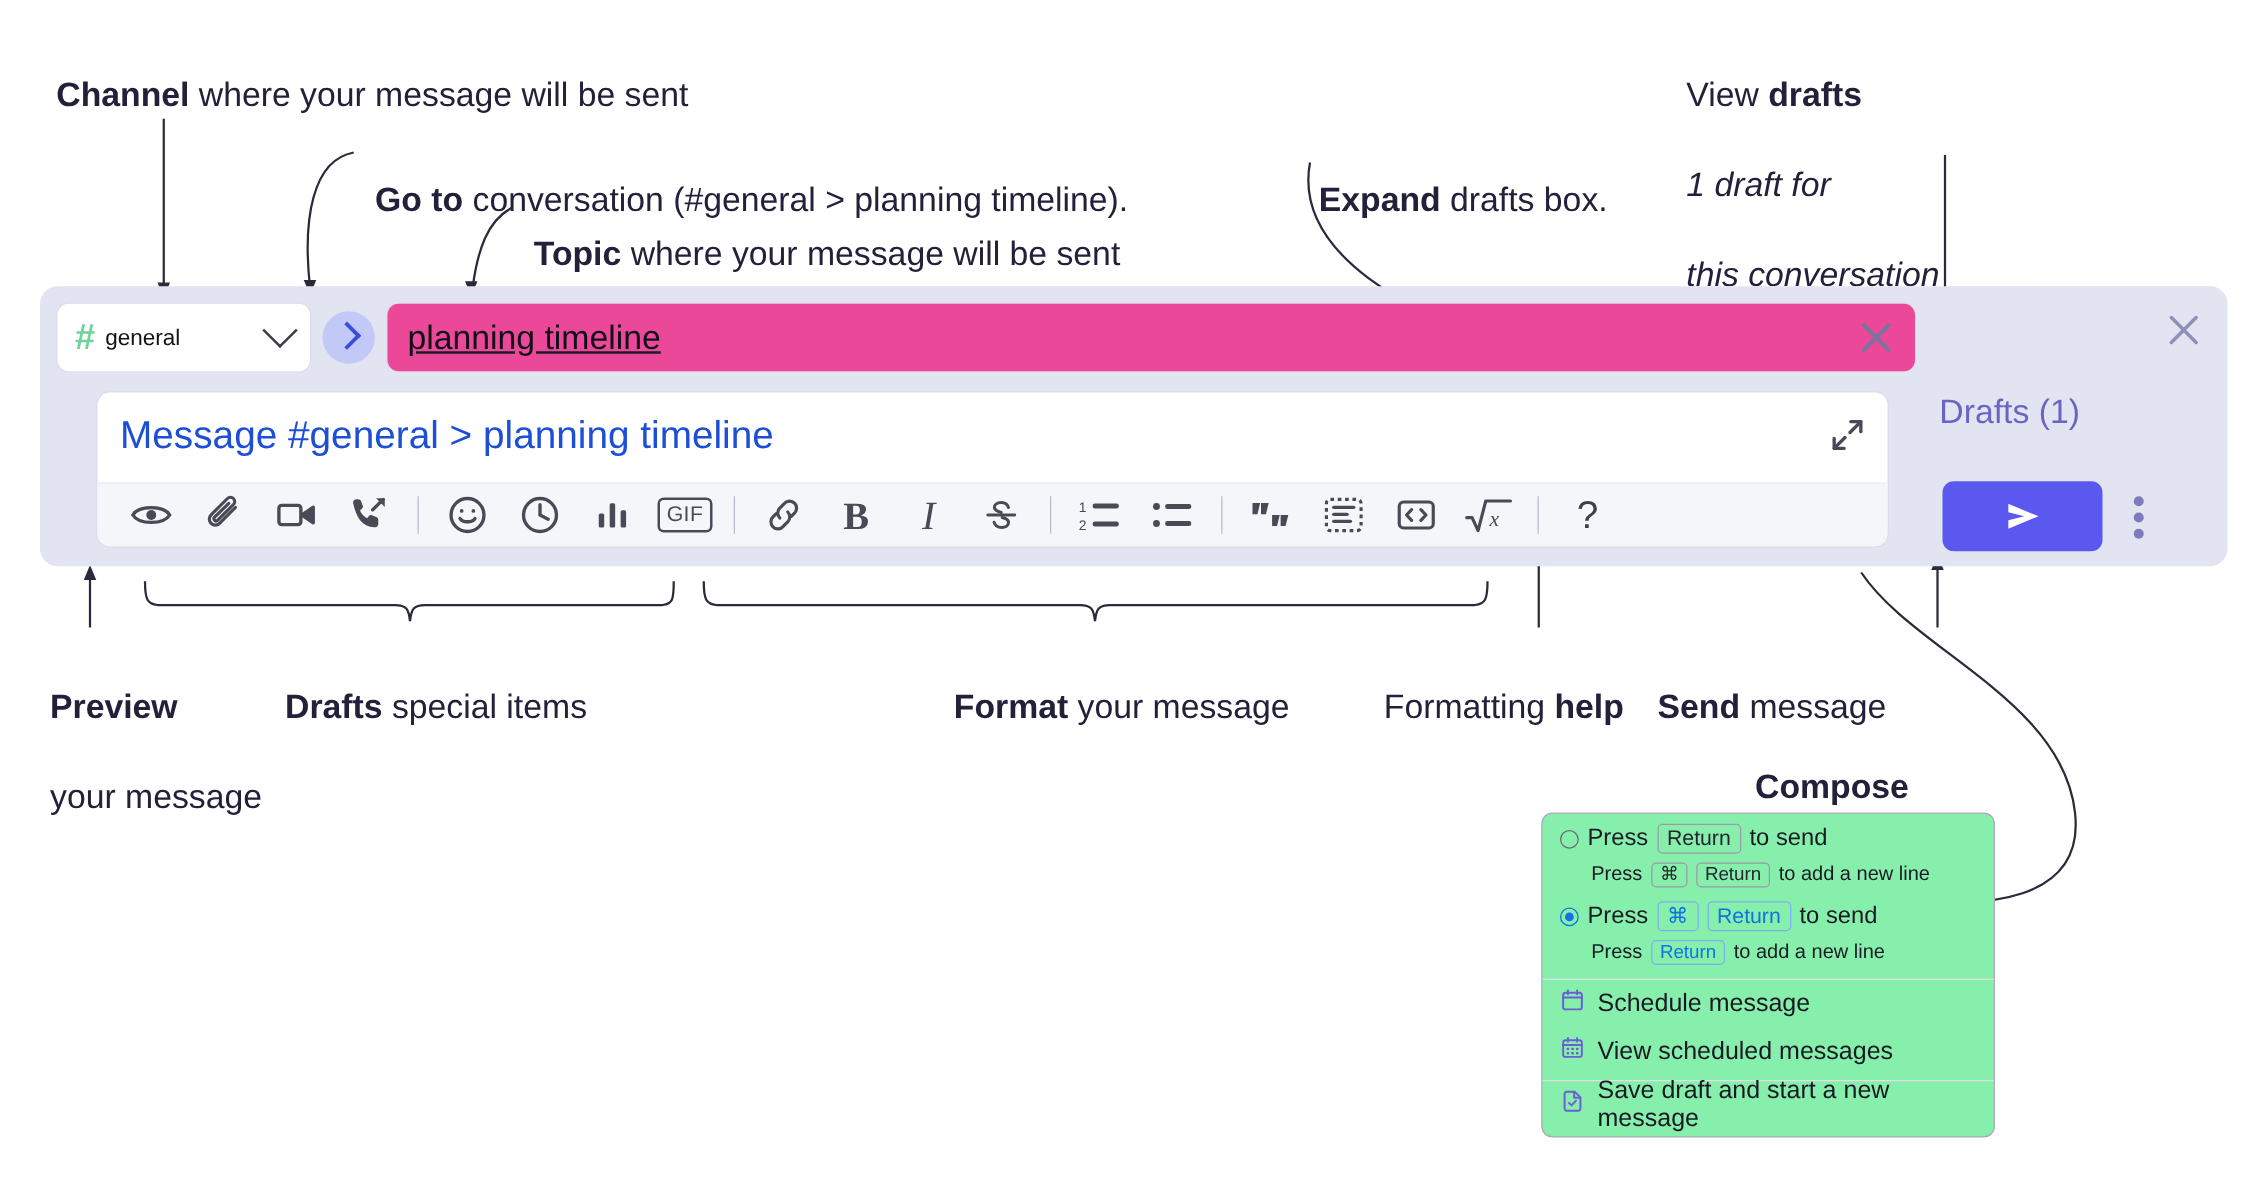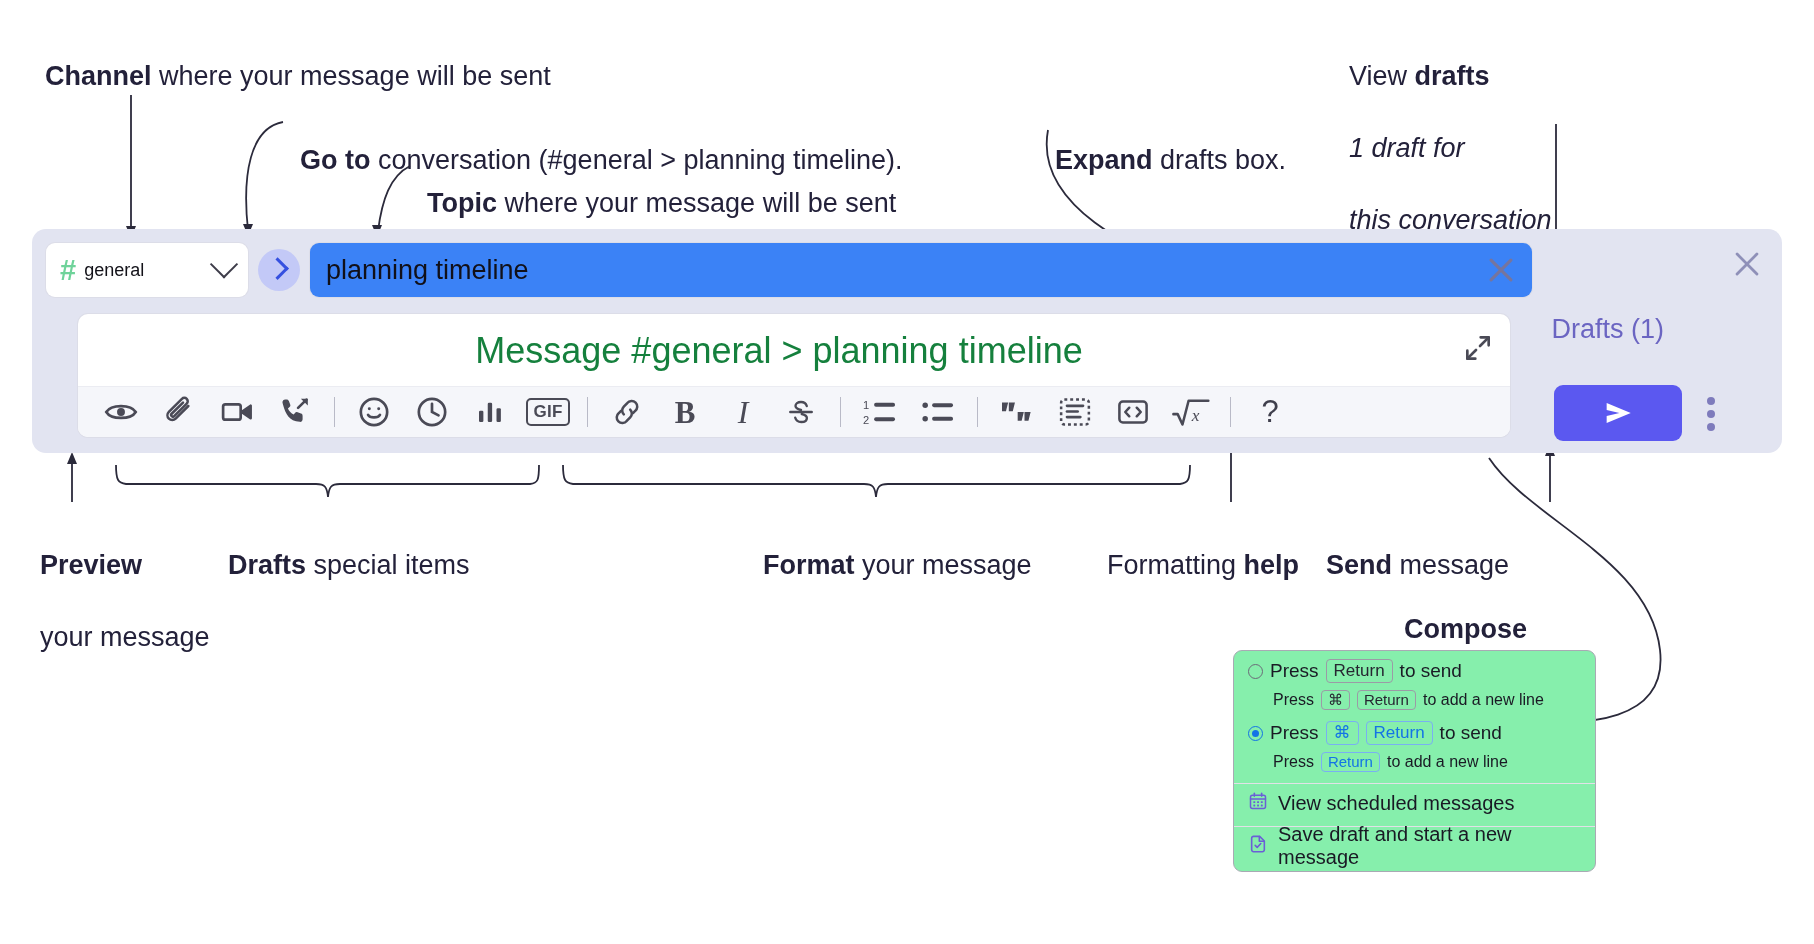--- a/index.html
+++ b/index.html
@@ -99,27 +99,28 @@
   .chev-right {
     width: 13px; height: 13px;
     border-right: 3.4px solid #3550e0;
     border-top: 3.4px solid #3550e0;
     transform: rotate(45deg) translateX(-2px);
   }
 
   #topic-field {
     width: 1222px;
     height: 54px;
-    background: #3b82f6;
+    background: #ec4899;
     border-radius: 9px;
     display: flex;
     align-items: center;
     padding: 0 14px 0 16px;
     box-sizing: border-box;
     box-shadow: 0 0 0 1px #dcdde8;
+    text-decoration: underline;
   }
   #topic-value {
     flex: 1;
     font-size: 27px;
     color: #111018;
   }
   #topic-clear { width: 34px; height: 34px; flex: none; }
 
   
   #message-box {
@@ -135,24 +136,23 @@
     overflow: hidden;
   }
   #message-input-row {
     height: 72px;
     display: flex;
     align-items: flex-start;
     padding: 16px 16px 0 18px;
     box-sizing: border-box;
   }
   #message-placeholder {
-    font-size: 36px;
-    color: #15803d;
+    font-size: 31px;
+    color: #1d4ed8;
     flex: 1;
-    text-align: center;
   }
   #expand-btn { width: 32px; height: 32px; flex: none; margin-top: 2px; }
 
   
   #toolbar {
     position: absolute;
     left: 0; right: 0; bottom: 0;
     height: 51px;
     background: #f5f6fa;
     border-top: 1px solid #ebecf2;
@@ -182,21 +182,21 @@
     font-size: 30px;
     color: #4a4a56;
     line-height: 1;
   }
   .glyph.bold { font-weight: 700; font-family: "Liberation Serif", serif; font-size: 31px;}
   .glyph.ital { font-style: italic; font-family: "Liberation Serif", serif; font-size: 32px;}
   .gifbox {
     border: 2.4px solid #4a4a56;
     border-radius: 5px;
     font-size: 17px;
-    font-weight: 700;
+    font-weight: 400;
     color: #4a4a56;
     padding: 2px 5px;
     letter-spacing: .3px;
   }
   .helpq { font-size: 31px; color: #3f3f4c; font-weight: 400; }
 
   
   #drafts-label {
     position: absolute;
     right: 118px;
@@ -628,20 +628,31 @@
     <span>to send</span>
   </div>
   <div class="mrow sub-row">
     <span>Press</span>
     <span class="key sm blue">Return</span>
     <span>to add a new line</span>
   </div>
 
   <div class="mdivider"></div>
 
+  <div class="mitem">
+    <span>
+      <svg width="20" height="20" viewBox="0 0 24 24" fill="none" stroke="#6b5fd6" stroke-width="1.9" stroke-linecap="round">
+        <rect x="3" y="5" width="18" height="16" rx="2.4"></rect>
+        <line x1="3" y1="9.6" x2="21" y2="9.6"></line>
+        <line x1="7.6" y1="2.8" x2="7.6" y2="6.4"></line>
+        <line x1="16.4" y1="2.8" x2="16.4" y2="6.4"></line>
+      </svg>
+    </span>
+    <span>Schedule message</span>
+  </div>
 
   <div class="mitem">
     <span>
       <svg width="20" height="20" viewBox="0 0 24 24" fill="none" stroke="#6b5fd6" stroke-width="1.8" stroke-linecap="round">
         <rect x="3" y="5" width="18" height="16" rx="2.4"></rect>
         <line x1="3" y1="9.6" x2="21" y2="9.6"></line>
         <line x1="7.6" y1="2.8" x2="7.6" y2="6.4"></line>
         <line x1="16.4" y1="2.8" x2="16.4" y2="6.4"></line>
         <g fill="#6b5fd6" stroke="none">
           <rect x="6.4" y="12.2" width="2.3" height="2.3" rx=".5"></rect>

